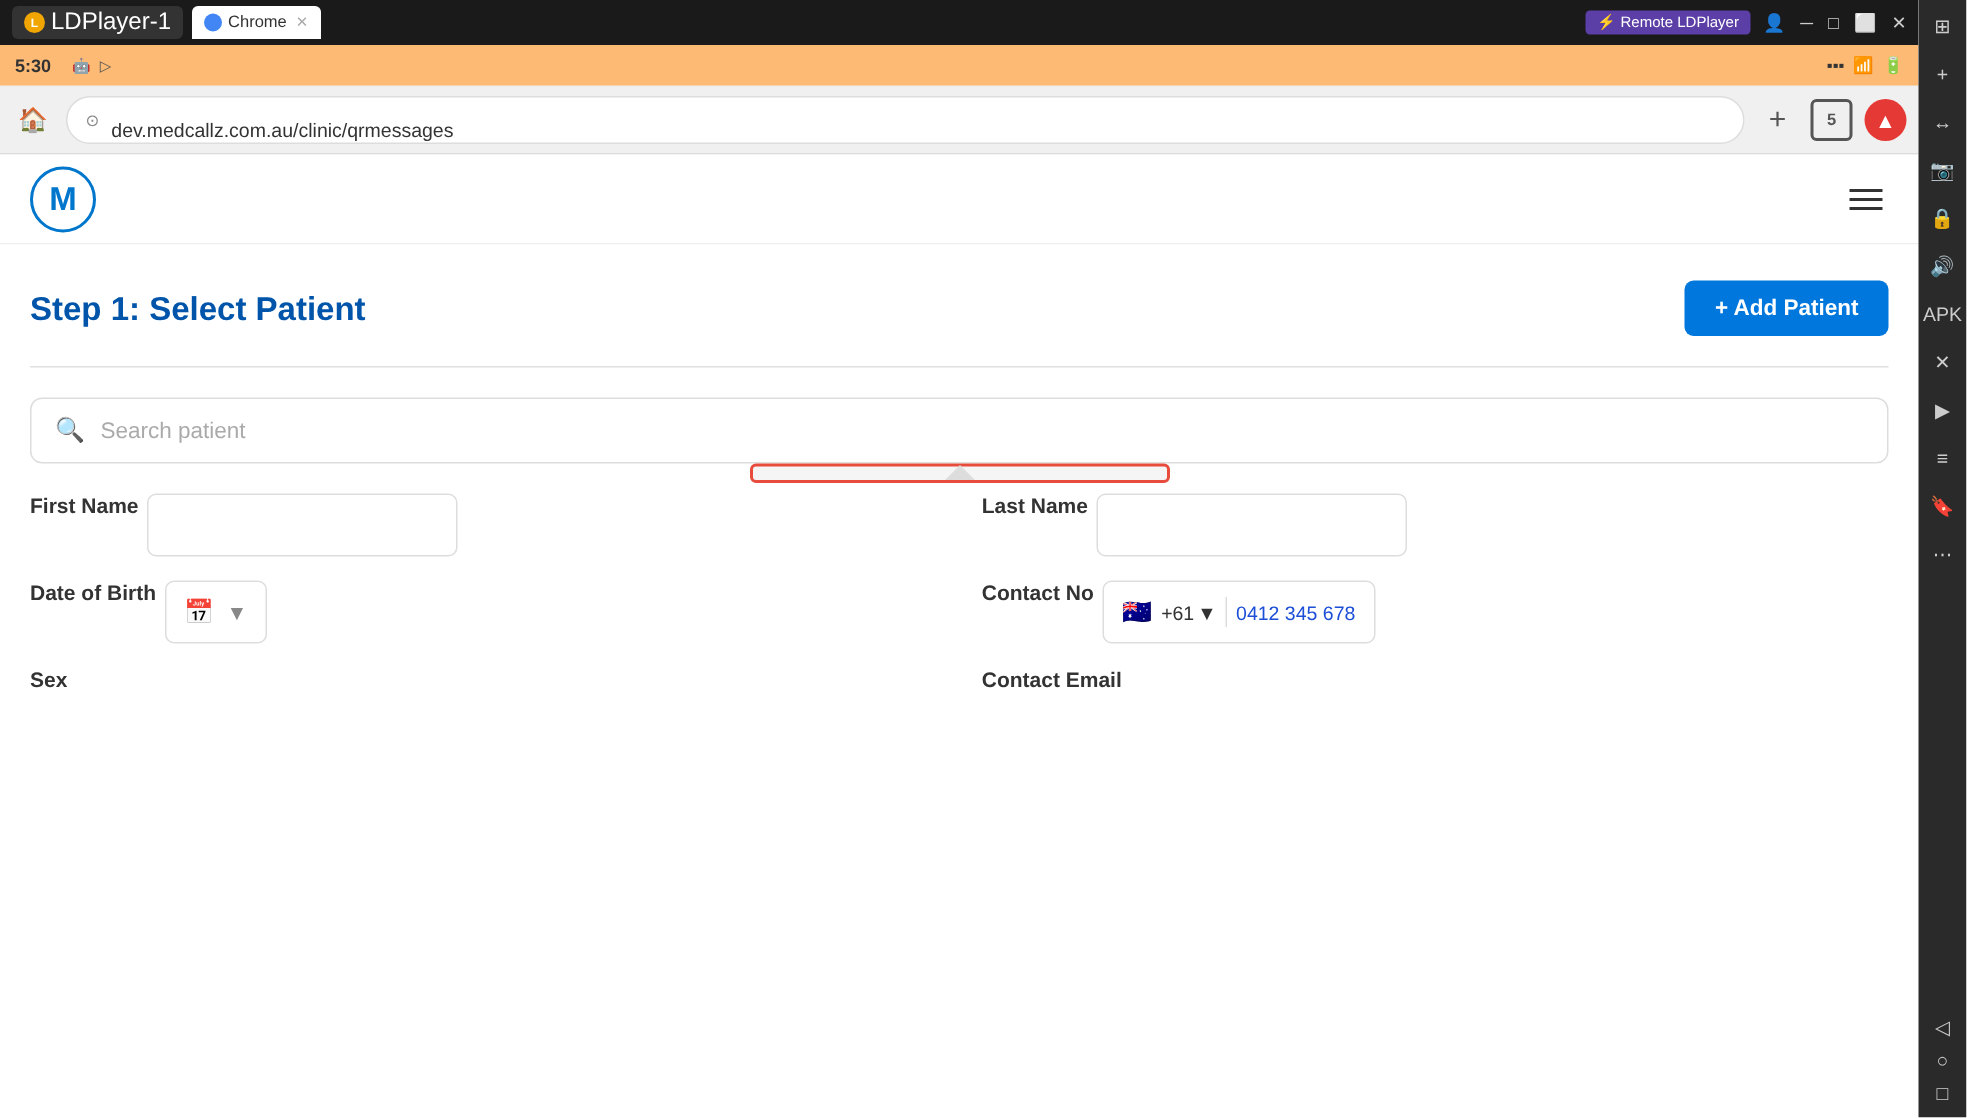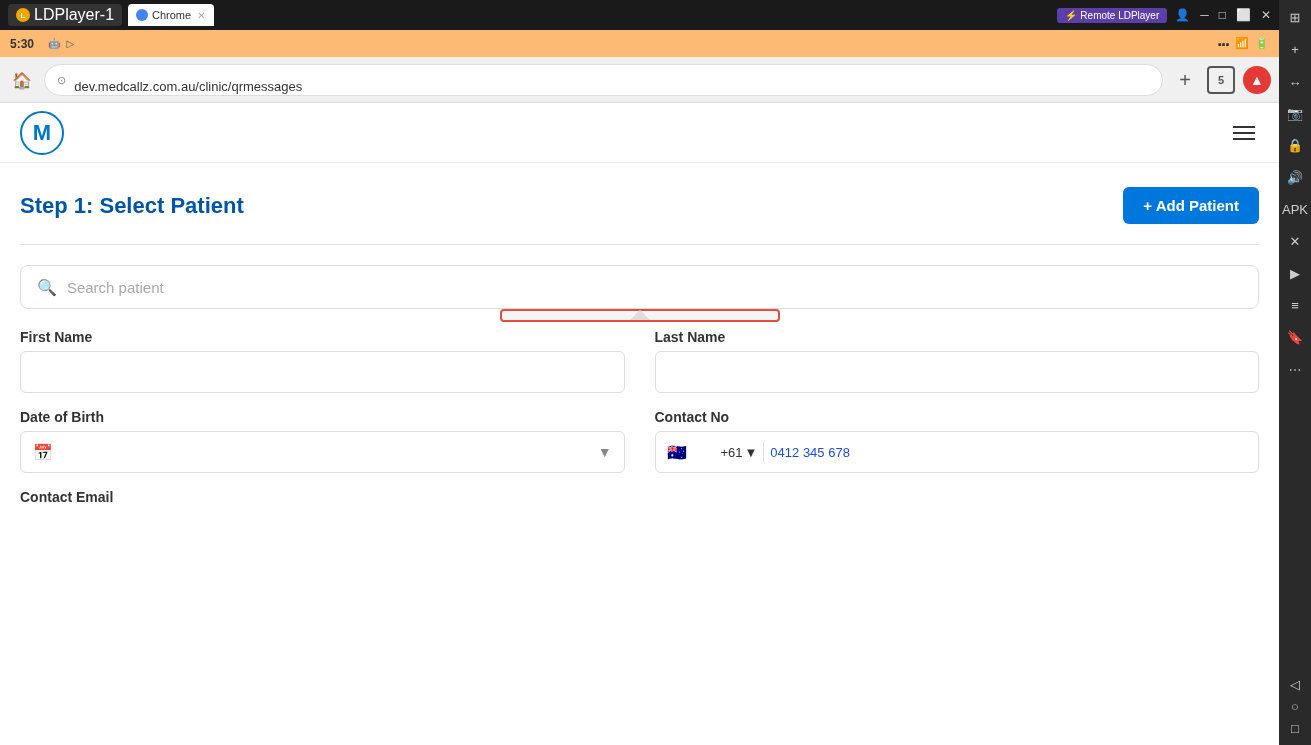--- a/index.html
+++ b/index.html
@@ -353,21 +353,21 @@
     }
 
     
     .form-grid {
       display: grid;
       grid-template-columns: 1fr 1fr;
       gap: 16px 30px;
     }
     .form-group {
       display: flex;
-      flex-direction: column;
+      flex-direction: row;
       gap: 6px;
     }
     .form-label {
       font-size: 14px;
       font-weight: 600;
       color: #333;
     }
     .form-input {
       height: 42px;
       border: 1px solid #ddd;
@@ -415,21 +415,20 @@
     .flag-icon {
       font-size: 16px;
     }
     .country-code {
       font-size: 13px;
       color: #333;
       display: flex;
       align-items: center;
       gap: 2px;
       cursor: pointer;
-      margin-left: 27px;
     }
     .phone-divider {
       width: 1px;
       height: 20px;
       background: #ddd;
     }
     .phone-number {
       font-size: 13px;
       color: #1d4ed8;
       flex: 1;
@@ -550,20 +549,23 @@
           <span class="flag-icon">🇦🇺</span>
           <span class="country-code">
             <span>+61</span>
             <span>▼</span>
           </span>
           <div class="phone-divider"></div>
           <span class="phone-number">0412 345 678</span>
         </div>
       </div>
 
+      <div class="form-group">
+        <label class="form-label">Sex</label>
+      </div>
 
       <div class="form-group">
         <label class="form-label">Contact Email</label>
       </div>
     </div>
   </div>
 </div>
 
 <div class="right-sidebar">
   <div class="sidebar-icon">⊞</div>

